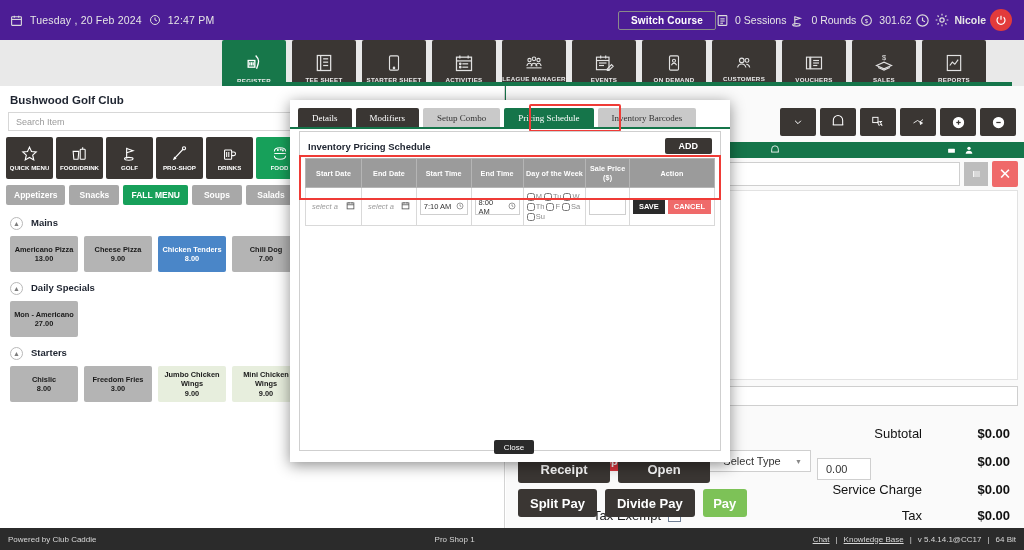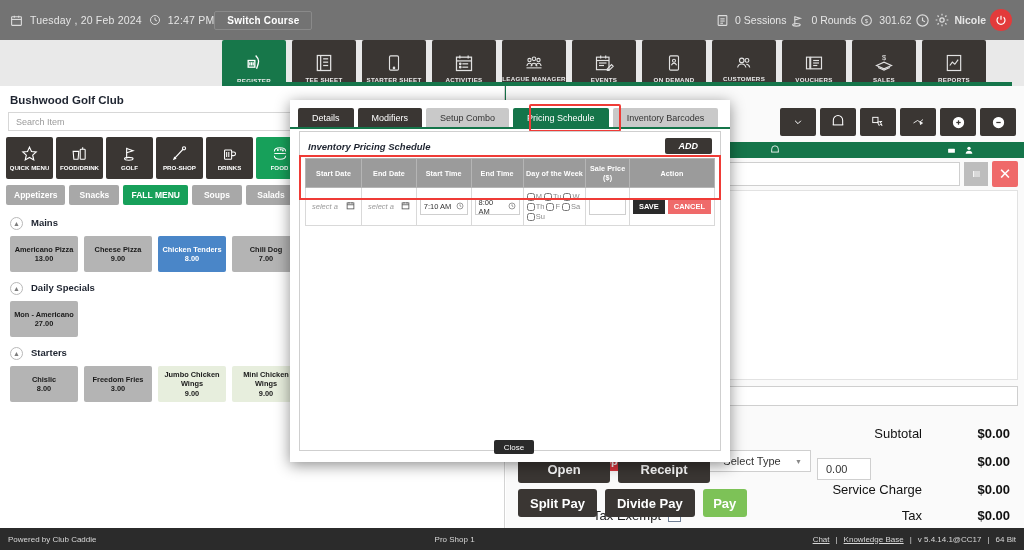--- a/index.html
+++ b/index.html
@@ -6,26 +6,26 @@
   html,body { width:1024px; height:550px; overflow:hidden; }
   body {
     font-family: "Liberation Sans", sans-serif;
     background:#ffffff; font-size:11px; color:#222;
     position:relative;
   }
 
   
   .topbar {
     position:absolute; left:0; top:0; width:1024px; height:40px;
-    background:#737373; color:#e6e6e6;
+    background:#4c1d95; color:#e6e6e6;
     display:flex; align-items:center;
   }
   .tb-left { display:flex; align-items:center; gap:7px; padding-left:10px; }
   .tb-date, .tb-time { display:flex; align-items:center; gap:5px; font-size:10.5px; letter-spacing:.2px; }
-  .tb-center { flex:1; display:flex; justify-content:flex-start; }
+  .tb-center { flex:1; display:flex; justify-content:flex-end; }
   .switch-course {
     border:1px solid #8a8a8a; background:transparent; color:#fff;
     font-size:10px; font-weight:bold; padding:3px 12px; border-radius:2px;
     cursor:pointer; letter-spacing:.2px;
   }
   .tb-right { display:flex; align-items:center; gap:4px; padding-right:12px; }
   .tb-item { display:flex; align-items:center; gap:6px; font-size:10.5px; }
   .pwr {
     width:22px; height:22px; border-radius:50%;
     background:#e23b3b; display:flex; align-items:center; justify-content:center;
@@ -201,34 +201,35 @@
   
   .modal-shadow {
     position:absolute; left:290px; top:100px; width:440px; height:362px;
     background:#fff; box-shadow:0 3px 14px rgba(0,0,0,.45);
   }
   .tabs { position:absolute; left:298px; top:108px; display:flex; gap:4px; align-items:flex-start; }
   .tab {
     height:19px; padding:0 14px; font-size:9px; color:#fff; background:#3a3633;
     display:flex; align-items:center; justify-content:center; cursor:pointer;
     border-radius:2px 2px 0 0;
+    font-family:Liberation Serif, serif;
   }
   .tab.grey { background:#c9c9c9; color:#333; }
   .tab.green { background:#15754a; }
   .tab-hl {
     position:absolute; left:529px; top:104px; width:92px; height:28px;
     border:2.5px solid #ef3b36; border-radius:2px; pointer-events:none;
   }
   .tabline { position:absolute; left:290px; top:127px; width:440px; height:2px; background:#15754a; }
 
   .modal-body {
     position:absolute; left:299px; top:131px; width:422px; height:320px;
     background:#fff; border:1px solid #cfcfcf;
   }
-  .mb-head { display:flex; align-items:center; justify-content:space-between; padding:6px 8px 4px;font-style:italic; }
+  .mb-head { display:flex; align-items:center; justify-content:space-between; padding:6px 8px 4px; }
   .mb-title { font-size:9.5px; font-weight:bold; color:#1e2430; }
   .add-btn {
     background:#3a3633; color:#fff; font-size:9px; font-weight:bold;
     padding:3px 14px; border-radius:2px; cursor:pointer;
   }
   table.sched { width:calc(100% - 10px); margin:0 5px; border-collapse:collapse; }
   table.sched th {
     background:#9b9b9b; color:#fff; font-size:7.2px; font-weight:bold;
     padding:5px 2px; border:1px solid #b5b5b5; text-align:center; letter-spacing:.1px;
   }
@@ -771,22 +772,22 @@
 
     <div class="grand">
       <div style="flex:1; text-align:right; padding-right:10px;">Grand Total</div>
       <div style="width:86px; text-align:right; padding-right:8px;">$0.00</div>
     </div>
   </div>
 </div>
 
 <div class="actionbtns">
   <div class="ab-row">
+    <div class="ab" style="width:92px;">Receipt</div>
     <div class="ab" style="width:92px;">Open</div>
-    <div class="ab" style="width:92px;">Receipt</div>
   </div>
   <div class="ab-row">
     <div class="ab">Split Pay</div>
     <div class="ab">Divide Pay</div>
     <div class="ab pay" style="width:44px;">Pay</div>
   </div>
 </div>
 
 <div class="modal-shadow"></div>
 

